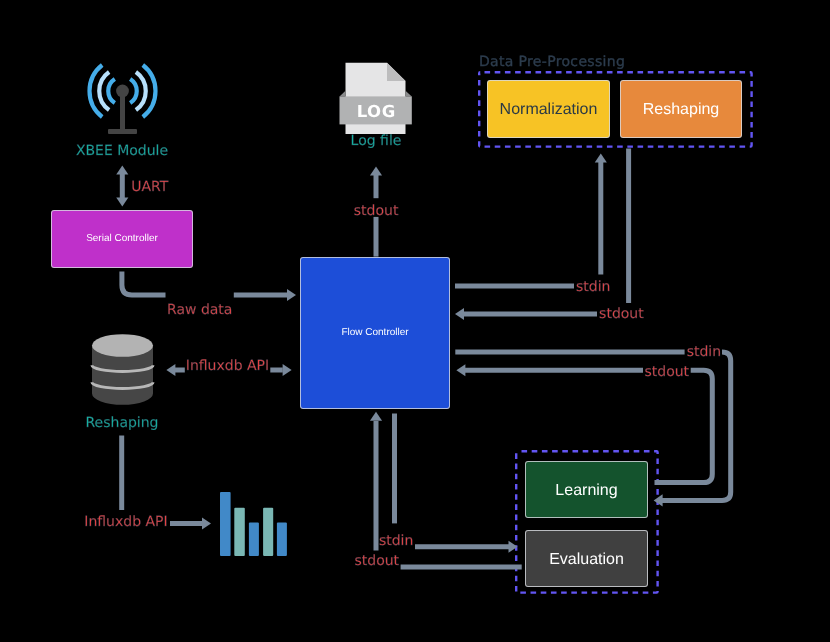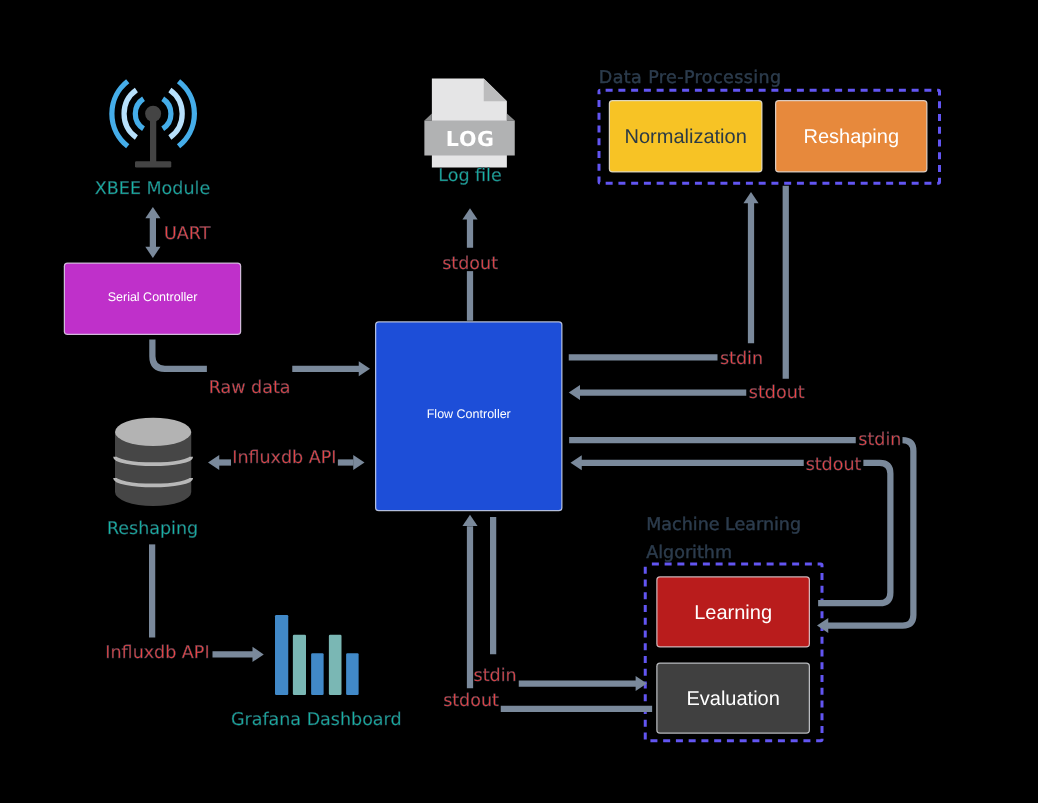--- a/index.html
+++ b/index.html
@@ -37,24 +37,20 @@
 
 <div id="stage">
 
   <svg class="layer">
     <rect x="479.2" y="72.2" width="272.4" height="74.4" rx="1" fill="none" stroke="#6255f2" stroke-width="2.4" stroke-dasharray="5.6 4.6" stroke-dashoffset="-4.3"></rect>
     <rect x="516.2" y="451.2" width="141.4" height="141.4" rx="1" fill="none" stroke="#6255f2" stroke-width="2.4" stroke-dasharray="5.6 4.6" stroke-dashoffset="-4.3"></rect>
   </svg>
 
   <div class="grouplabel" style="left:479px;top:50.5px;letter-spacing:0.33px;">Data Pre-Processing</div>
 
-  <div class="grouplabel" style="left:517px;top:408.5px;">
-    <div>Machine Learning</div>
-    <div>Algorithm</div>
-  </div>
 
   <svg class="layer">
     <g>
 
       <g>
         <path class="arrowstroke" d="M122.3,173 L122.3,198.5"></path>
         <path class="arrowhead" d="M122.3,165.6 L116.25,174.6 L128.35,174.6 Z"></path>
         <path class="arrowhead" d="M122.3,206.4 L128.35,197.4 L116.25,197.4 Z"></path>
       </g>
 
@@ -130,21 +126,21 @@
     </div>
 
   <div class="box big" style="left:487px;top:80px;width:123px;height:58px;background:#f7c325;color:#2b3a45;font-size:16px;">
       <span>Normalization</span>
     </div>
 
   <div class="box big" style="left:620px;top:80px;width:122px;height:58px;background:#e7893c;font-size:16px;">
       <span>Reshaping</span>
     </div>
 
-  <div class="box big" style="left:525px;top:461px;width:123px;height:57px;background:#b91c1c;font-size:16px;">
+  <div class="box big" style="left:525px;top:461px;width:123px;height:57px;background:#14532d;font-size:16px;">
       <span>Learning</span>
     </div>
 
   <div class="box big" style="left:525px;top:530px;width:123px;height:57px;background:#404040;font-size:16px;">
       <span>Evaluation</span>
     </div>
 
   <svg class="layer">
 
     <g>
@@ -190,21 +186,20 @@
       <rect x="234.3" y="507.8" width="10.5" height="48.2" rx="1" fill="#7ab7b4"></rect>
       <rect x="248.9" y="522.6" width="10" height="33.4" rx="1" fill="#4189c8"></rect>
       <rect x="263.1" y="507.8" width="10.1" height="48.2" rx="1" fill="#7ab7b4"></rect>
       <rect x="276.9" y="522.6" width="10" height="33.4" rx="1" fill="#4189c8"></rect>
     </g>
   </svg>
 
   <div class="nodelabel" style="left:42px;top:142px;width:160px;">XBEE Module</div>
   <div class="nodelabel" style="left:296px;top:132px;width:160px;">Log file</div>
   <div class="nodelabel" style="left:42px;top:414px;width:160px;">Reshaping</div>
-  <div class="nodelabel" style="left:173px;top:567px;width:160px;">Grafana Dashboard</div>
 
   <div class="edgelabel" style="left:131.2px;top:178.5px;">UART</div>
   <div class="edgelabel" style="left:167px;top:302px;">Raw data</div>
   <div class="edgelabel" style="left:353.8px;top:202.6px;">stdout</div>
   <div class="edgelabel" style="left:185.8px;top:357.5px;">Influxdb API</div>
   <div class="edgelabel" style="left:84.3px;top:513.6px;">Influxdb API</div>
   <div class="edgelabel" style="left:576px;top:278.7px;">stdin</div>
   <div class="edgelabel" style="left:599.1px;top:306.2px;">stdout</div>
   <div class="edgelabel" style="left:686.7px;top:344.1px;">stdin</div>
   <div class="edgelabel" style="left:644.5px;top:363.7px;">stdout</div>

